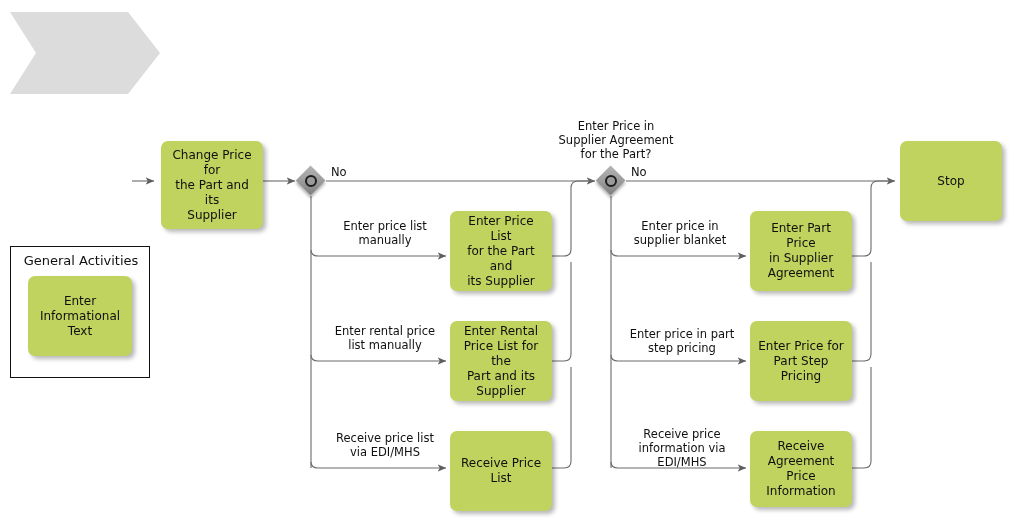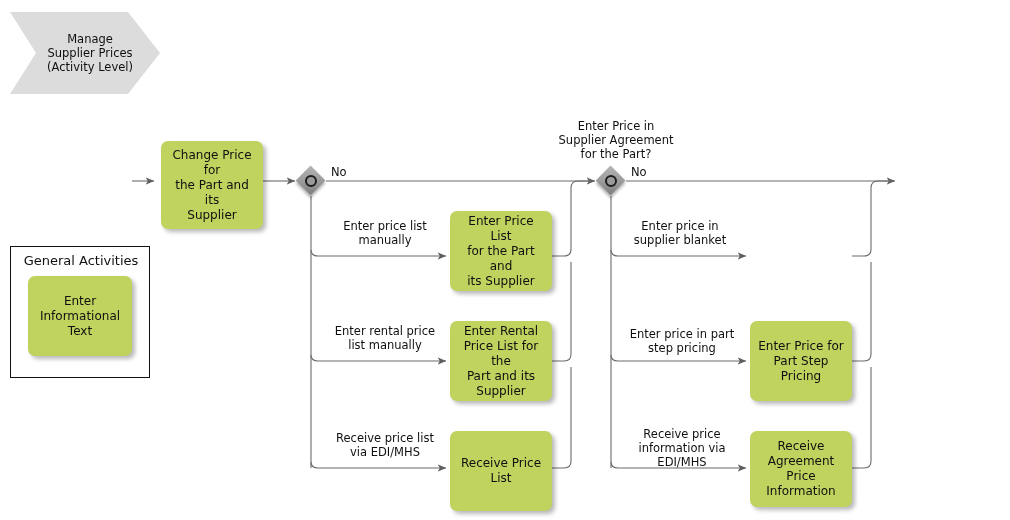--- a/index.html
+++ b/index.html
@@ -125,37 +125,35 @@
       <path d="M611,462 Q611,468 618,468 L746,468" marker-end="url(#arw)"></path>
 
       <path d="M852,256 L864,256 Q871,256 871,249 L871,188 Q871,181 878,181 L892,181"></path>
       <path d="M852,361 L864,361 Q871,361 871,354 L871,262"></path>
       <path d="M852,468 L864,468 Q871,468 871,461 L871,367"></path>
     </g>
   </svg>
 
   <div class="banner">
     <div class="shape"></div>
-    <div class="txt">Manage
-Supplier Prices
-(Activity Level)</div>
   </div>
 
   <div class="frame">
     <div class="frame-title">General Activities</div>
   </div>
   <div class="act" style="left:28px;top:276px;width:104px;height:80px;">Enter
 Informational
 Text</div>
 
 
   <div class="act" style="left:161px;top:141px;width:102px;height:88px;">Change Price for
 the Part and its
 Supplier</div>
 
+  <div class="act" style="left:900px;top:141px;width:102px;height:80px;">Stop</div>
 
   <div class="gw" style="left:296px;top:166px;">
     <div class="dia"></div>
     <div class="ring"></div>
   </div>
   <div class="lbl" style="left:331px;top:165px;width:40px;text-align:left;">No</div>
 
   <div class="lbl" style="left:320px;top:219px;width:130px;">Enter price list
 manually</div>
   <div class="lbl" style="left:315px;top:324px;width:140px;">Enter rental price
@@ -183,19 +181,22 @@
   <div class="lbl" style="left:631px;top:165px;width:40px;text-align:left;">No</div>
 
   <div class="lbl" style="left:615px;top:219px;width:130px;">Enter price in
 supplier blanket</div>
   <div class="lbl" style="left:612px;top:327px;width:140px;">Enter price in part
 step pricing</div>
   <div class="lbl" style="left:612px;top:427px;width:140px;">Receive price
 information via
 EDI/MHS</div>
 
+  <div class="act" style="left:750px;top:211px;width:102px;height:80px;">Enter Part Price
+in Supplier
+Agreement</div>
   <div class="act" style="left:750px;top:321px;width:102px;height:80px;">Enter Price for
 Part Step Pricing</div>
   <div class="act" style="left:750px;top:431px;width:102px;height:76px;">Receive
 Agreement Price
 Information</div>
 
 </div>
 
 </body></html>

